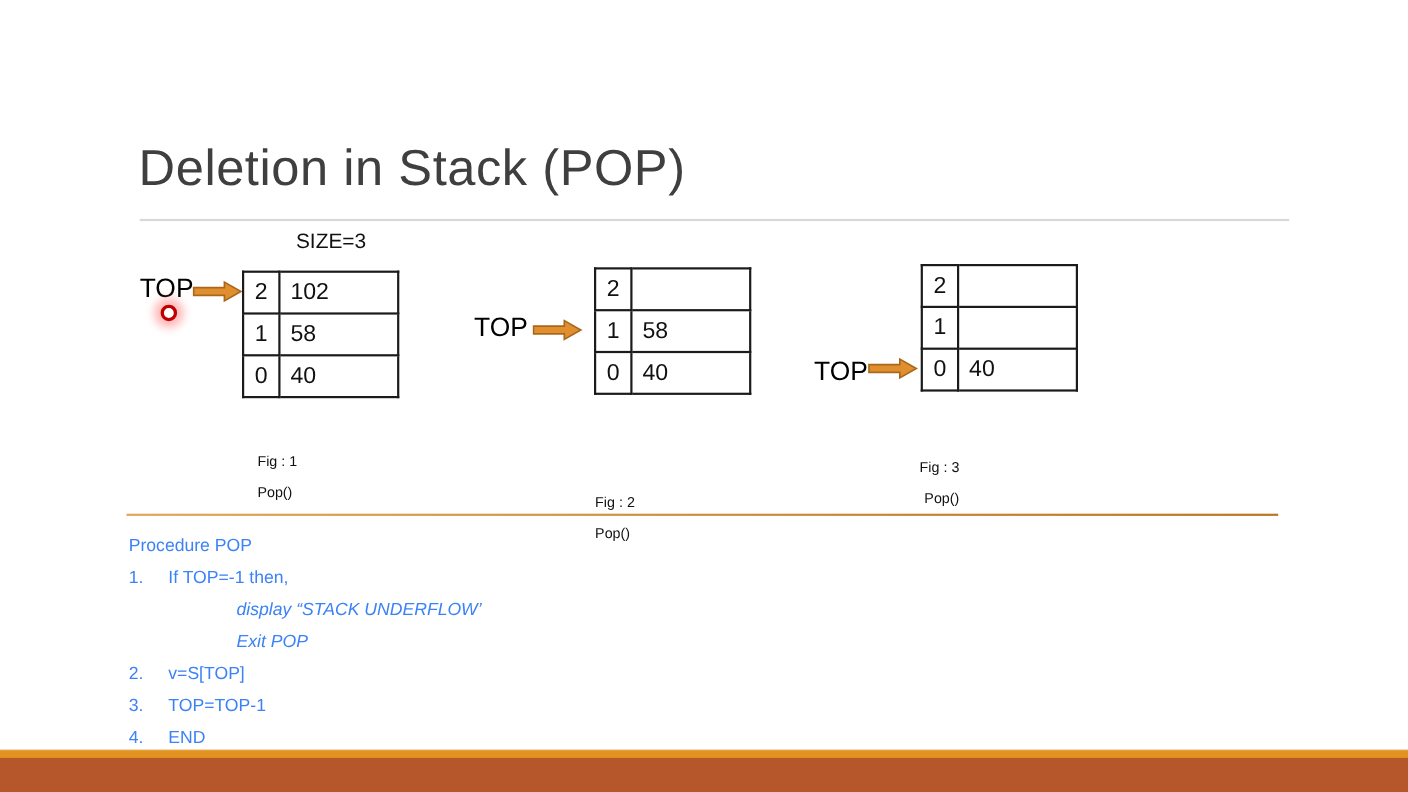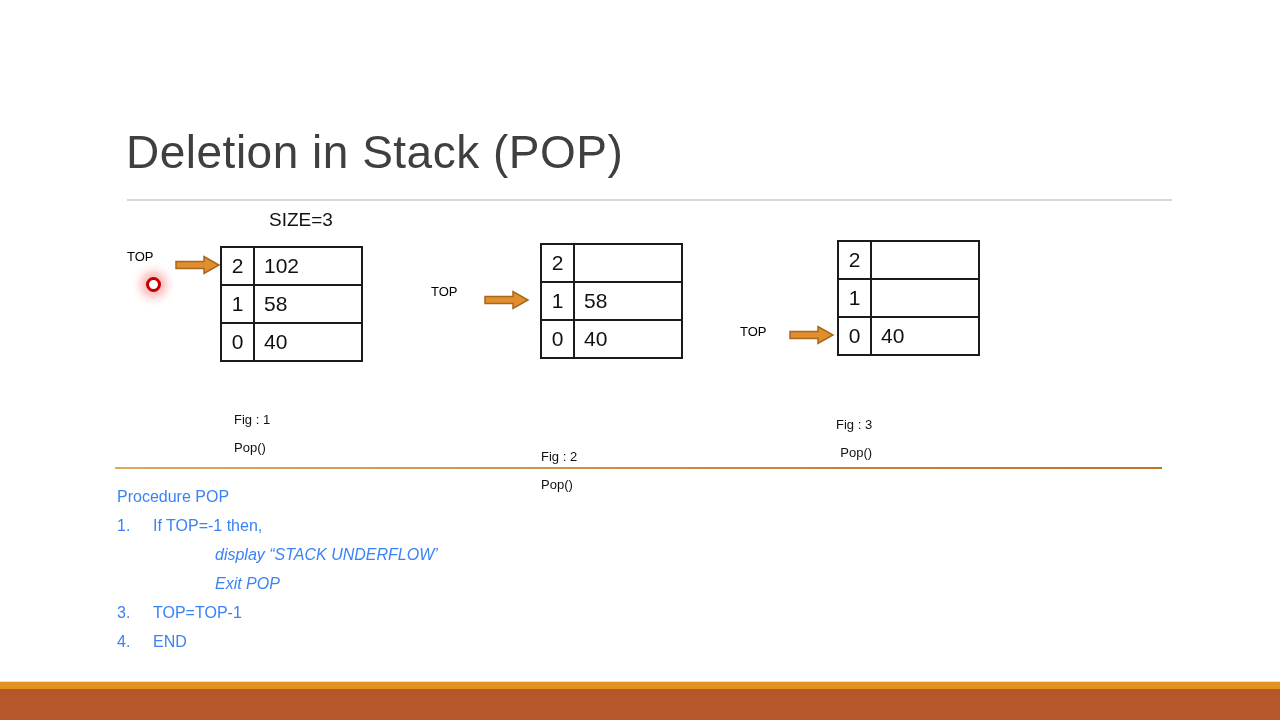--- a/index.html
+++ b/index.html
@@ -30,21 +30,21 @@
   .stack td{
     border:2px solid #1b1b1b;height:38px;font-size:21px;color:#111;
     box-sizing:border-box;padding:0;
   }
   .stack td.idx{width:33px;min-width:33px;text-align:center;}
   .stack td.val{width:108px;min-width:108px;text-align:left;padding-left:9px;margin-left:20px;}
   .stack.f1{left:220px;top:228px;}
   .stack.f2{left:540px;top:225px;}
   .stack.f3{left:837px;top:222px;}
 
-  .top-label{position:absolute;font-size:13px;color:#000;}
+  .top-label{position:absolute;font-size:24px;color:#000;}
   .top-label.f1{left:127px;top:231px;}
   .top-label.f2{left:431px;top:266px;}
   .top-label.f3{left:740px;top:306px;}
 
   .arrow{position:absolute;width:46px;height:24px;}
   .arrow path{fill:#e08e2e;stroke:#a8681c;stroke-width:1.5;}
   .arrow.f1{left:175px;top:235px;}
   .arrow.f2{left:484px;top:270px;}
   .arrow.f3{left:789px;top:305px;}
 
@@ -173,20 +173,23 @@
     <div class="proc-line">
       <span class="num">1.</span><span>If TOP=-1 then,</span>
     </div>
     <div class="proc-line indent">
       <span>display “STACK UNDERFLOW’</span>
     </div>
     <div class="proc-line indent">
       <span>Exit POP</span>
     </div>
     <div class="proc-line">
+      <span class="num">2.</span><span>v=S[TOP]</span>
+    </div>
+    <div class="proc-line">
       <span class="num">3.</span><span>TOP=TOP-1</span>
     </div>
     <div class="proc-line">
       <span class="num">4.</span><span>END</span>
     </div>
   </div>
 
   <div class="footer-stripe"></div>
   <div class="footer-bar"></div>
 

